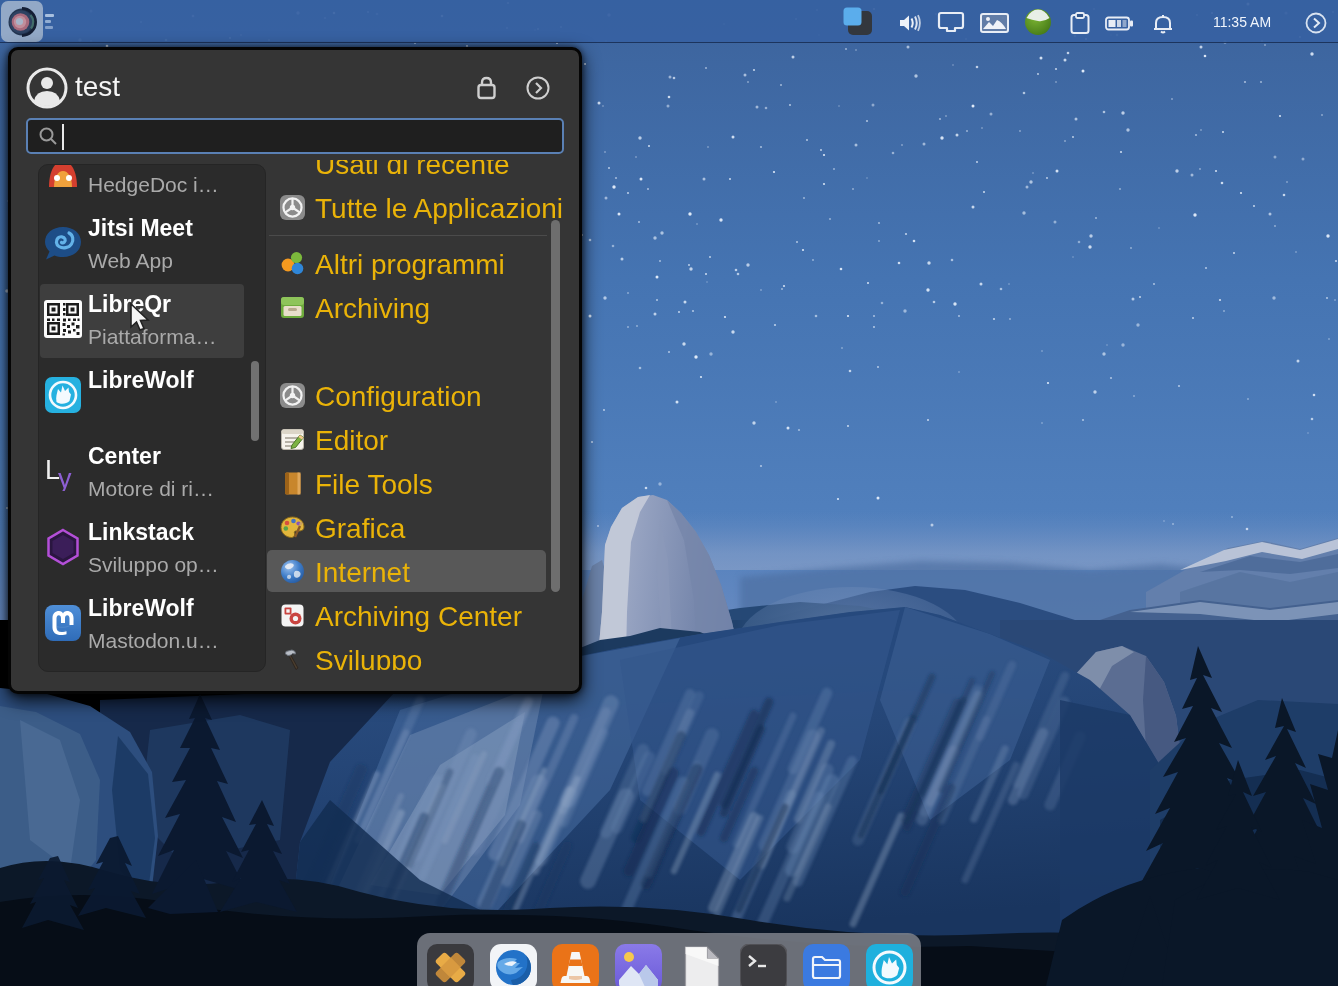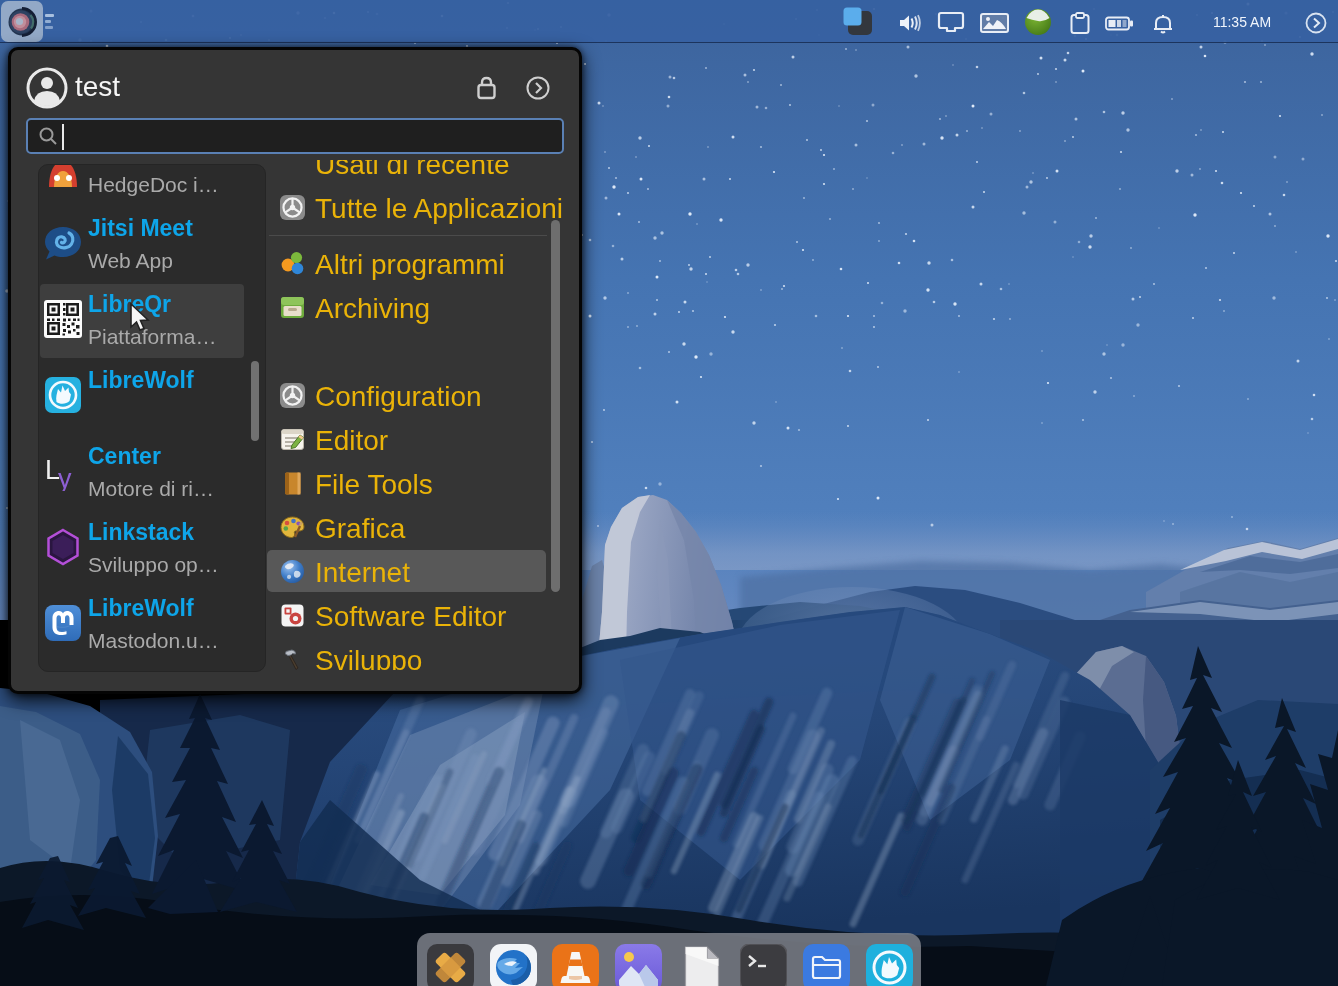--- a/index.html
+++ b/index.html
@@ -8,21 +8,21 @@
 
 #panel{position:absolute;left:0;top:0;width:1338px;height:43px;background:rgba(54,97,162,0.92);border-bottom:1px solid rgba(10,22,46,0.6);}
 #wbtn{position:absolute;left:1px;top:1px;width:42px;height:41px;background:#93a9c7;border-radius:7px;}
 #clock{position:absolute;left:1196px;top:0;width:92px;text-align:center;height:43px;line-height:44px;color:#f0f5fc;font-size:14px;white-space:nowrap;}
 
 #menu{position:absolute;left:8px;top:47px;width:574px;height:647px;background:#353535;border:3px solid #050505;border-radius:10px;box-shadow:0 6px 18px rgba(0,0,0,0.85),0 0 6px rgba(0,0,0,0.6);}
 #menu .in{position:absolute;}
 #leftlist{position:absolute;left:19px;top:114px;width:228px;height:508px;background:#2b2b2b;border:1px solid #252525;border-radius:10px;overflow:hidden;margin-left:8px;}
 .approw{position:absolute;left:0;width:228px;height:76px;}
 .approw .ic{position:absolute;left:4px;top:16px;width:40px;height:40px;}
-.approw .t1{position:absolute;left:49px;top:8px;font-size:23px;font-weight:bold;color:#0ea5e9;white-space:nowrap;}
+.approw .t1{position:absolute;left:49px;top:8px;font-size:23px;font-weight:bold;color:#ffffff;white-space:nowrap;}
 .approw .t2{position:absolute;left:49px;top:42px;font-size:21px;color:#aaaaaa;white-space:nowrap;}
 .hl{position:absolute;left:1px;width:204px;height:74px;background:#3e3e3e;border-radius:4px;}
 #lscroll{position:absolute;left:212px;top:196px;width:8px;height:80px;background:#717171;border-radius:4px;}
 #rlist{position:absolute;left:256px;top:110px;width:300px;height:510px;overflow:hidden;}
 .catrow{position:absolute;left:0;width:280px;height:44px;}
 .catrow .ic{position:absolute;left:12px;top:8px;width:27px;height:27px;}
 .catrow .tx{position:absolute;left:48px;top:7px;font-size:28px;color:#eab308;white-space:nowrap;}
 #rscroll{position:absolute;left:540px;top:170px;width:9px;height:372px;background:#6e6e6e;border-radius:4.5px;}
 
 #dock{position:absolute;left:417px;top:933px;width:504px;height:60px;background:rgba(126,129,137,0.85);border-radius:13px 13px 0 0;}
@@ -1015,21 +1015,21 @@
 <div class="tx">Internet</div>
 </div>
 <div class="catrow" style="top:434px">
 <div class="ic"><svg width="27" height="27" viewBox="0 0 27 27" style="">
               <rect x="2.5" y="2.5" width="22" height="22" rx="4" fill="#f4f4f4"></rect>
               <rect x="5.5" y="5.5" width="7" height="7" rx="1" fill="#c94440"></rect>
               <rect x="7.3" y="7.3" width="3.4" height="3.4" fill="#f4f4f4"></rect>
               <circle cx="16.5" cy="16.5" r="6" fill="#c94440"></circle>
               <circle cx="16.5" cy="16.5" r="2.6" fill="#f4f4f4"></circle>
             </svg></div>
-<div class="tx">Software Editor</div>
+<div class="tx">Archiving Center</div>
 </div>
 <div class="catrow" style="top:478px">
 <div class="ic"><svg width="27" height="27" viewBox="0 0 27 27" style="">
               <path d="M7,5.5 L13,4 L16,5.5 L16.5,8 L13.5,7.5 L12,9 L9,9.5 L6.5,8 Z" fill="#b9bec6" stroke="#6d737d" stroke-width="1"></path>
               <path d="M12,9.5 L19,22 L17,23.5 L10.5,11" fill="#4a3d2e" stroke="#2e2620" stroke-width="1"></path>
             </svg></div>
 <div class="tx">Sviluppo</div>
 </div>
 </div>
 <div id="rscroll"></div>

